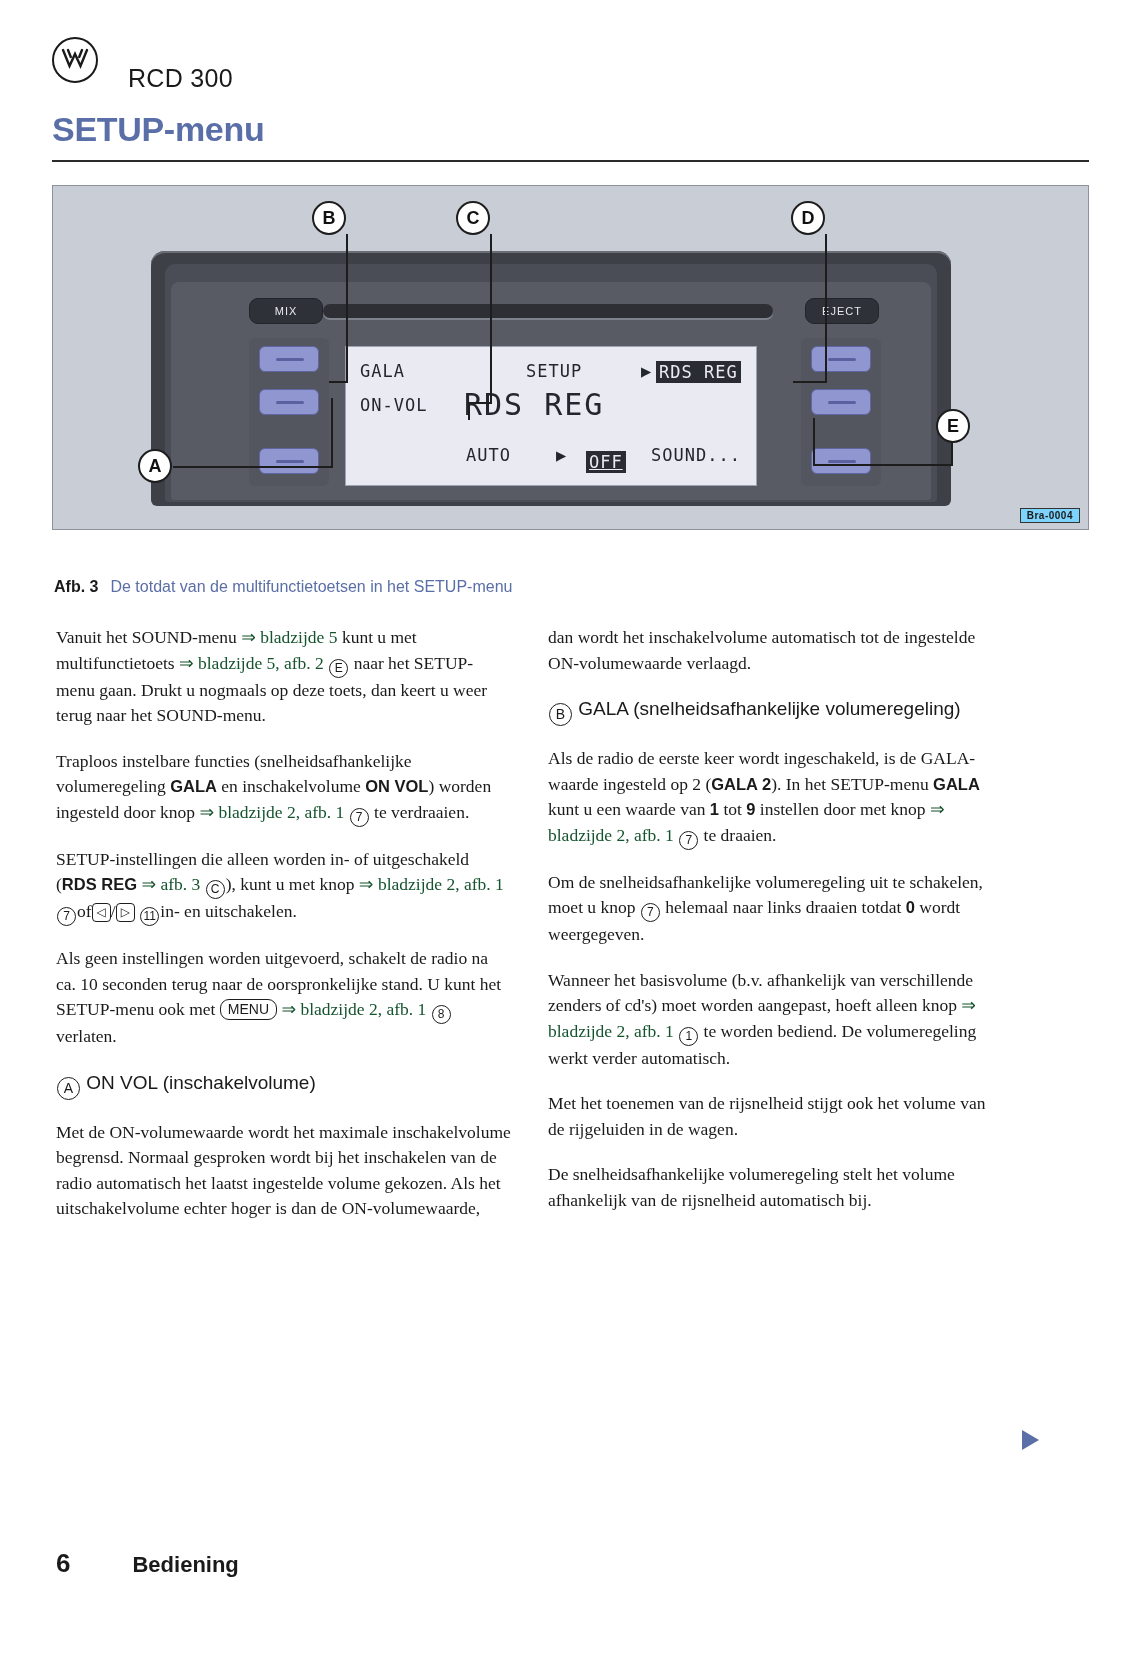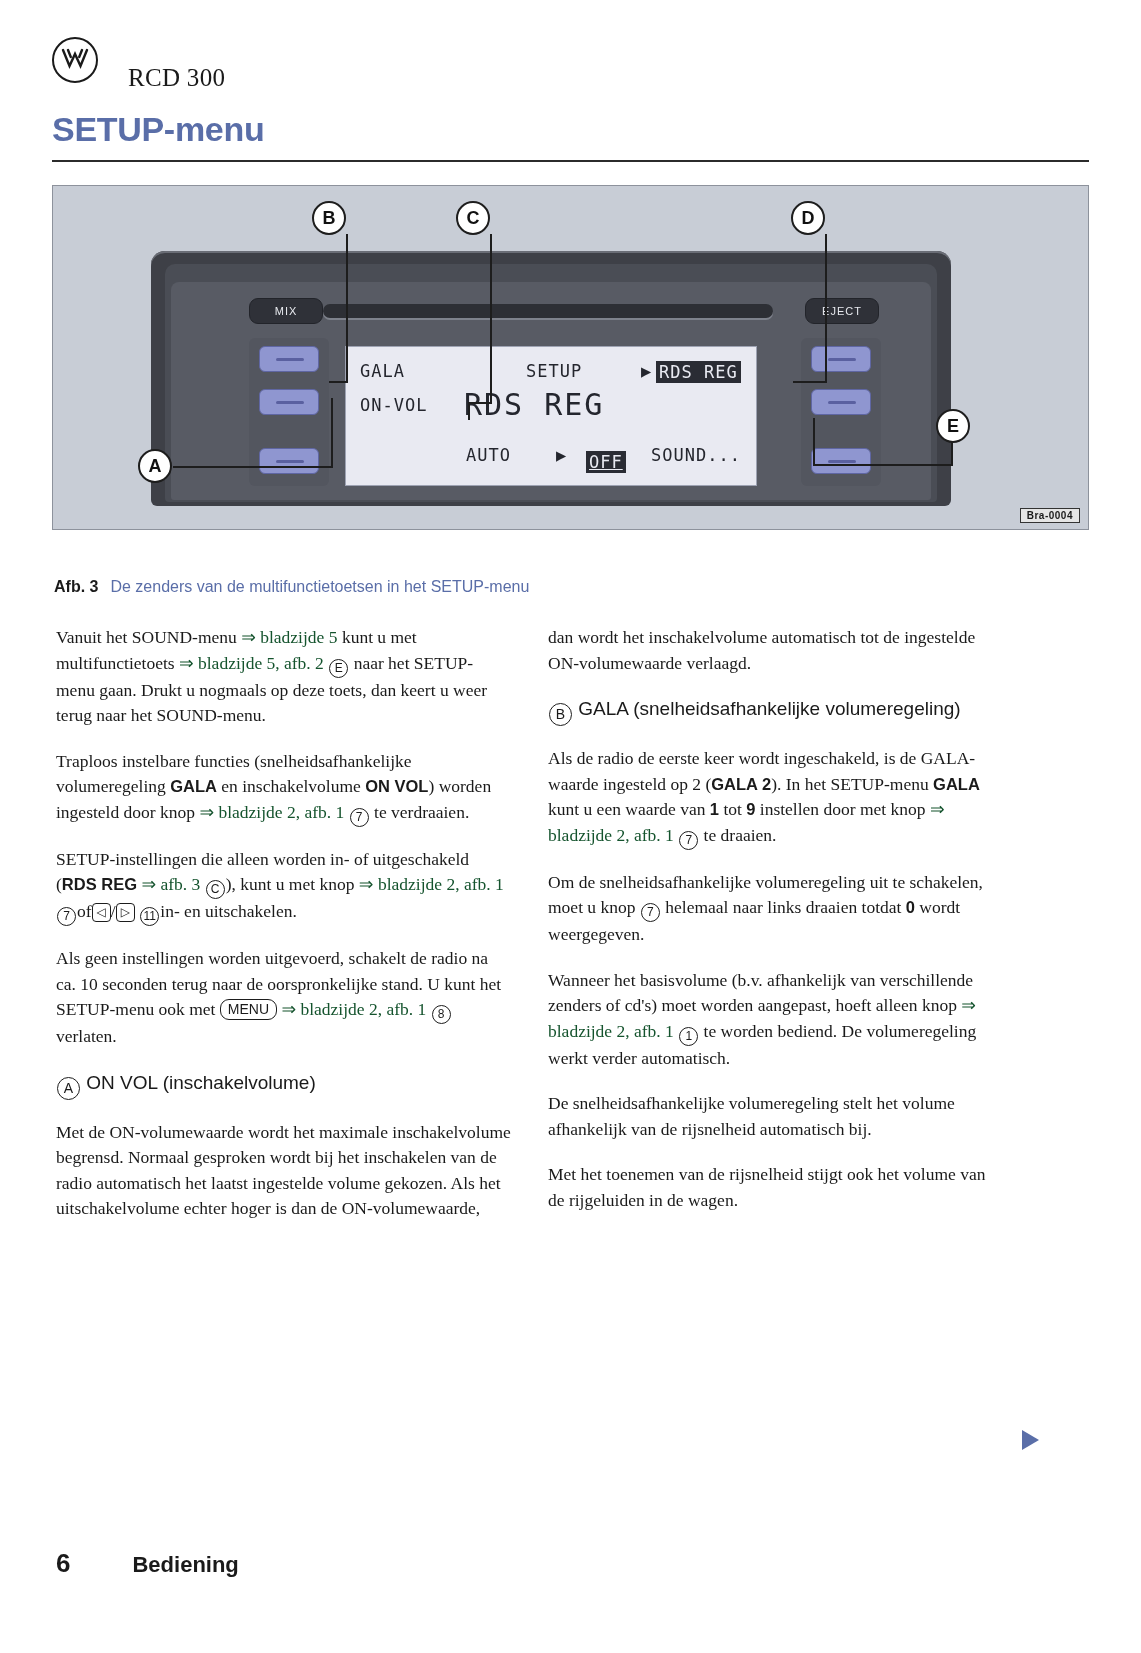--- a/index.html
+++ b/index.html
@@ -29,21 +29,21 @@
   .vw-logo {
     width: 46px; height: 46px;
     border-radius: 50%;
     border: 2.5px solid #1a1a1a;
     position: relative;
     flex: none;
   }
   .vw-logo svg { position:absolute; left:0; top:0; }
   .header-title {
     margin-left: 30px;
-    font-family: Liberation Serif, serif;
+    font-family: Liberation Sans, sans-serif;
     font-size: 25px;
     letter-spacing: 0.3px;
     color: #1a1a1a;
     margin-top: 36px;
   }
 
   
   .chapter-title {
     position: absolute;
     left: 52px; top: 110px;
@@ -173,21 +173,21 @@
     font-weight: 700;
     font-size: 18px;
     display: flex; align-items: center; justify-content: center;
     color: #111;
   }
   .leader { position: absolute; background: #1d1d1d; }
 
   .fig-code {
     position: absolute;
     right: 8px; bottom: 6px;
-    background: #e5e5e5;
+    background: #7dd3fc;
     border: 1px solid #333;
     font-family: "Liberation Sans", sans-serif;
     font-size: 10px;
     font-weight: 700;
     padding: 1px 6px;
     letter-spacing: 0.5px;
   }
 
   
   .caption {
@@ -367,21 +367,21 @@
       <div class="callout" style="left:403px; top:15px;">C</div>
       <div class="callout" style="left:738px; top:15px;">D</div>
       <div class="callout" style="left:85px; top:263px;">A</div>
       <div class="callout" style="left:883px; top:223px;">E</div>
 
       <div class="fig-code">Bra-0004</div>
     </div>
   </div>
 
   <div class="caption">
-    <b>Afb. 3</b><span>De zenders van de multifunctietoetsen in het SETUP-menu</span>
+    <b>Afb. 3</b><span>De totdat van de multifunctietoetsen in het SETUP-menu</span>
   </div>
 
   <div class="col col-left">
     <p>
       <span>Vanuit het SOUND-menu</span>
       <span class="ref">⇒ bladzijde 5</span>
       <span>kunt u met multifunctietoets</span>
       <span class="ref">⇒ bladzijde 5, afb. 2</span>
       <span class="circ">E</span>
       <span>naar het SETUP-menu gaan. Drukt u nogmaals op deze toets, dan keert u weer terug naar het SOUND-menu.</span>
@@ -457,25 +457,25 @@
 
     <p>
       <span>Wanneer het basisvolume (b.v. afhankelijk van verschillende zenders of cd's) moet worden aangepast, hoeft alleen knop</span>
       <span class="ref">⇒ bladzijde 2, afb. 1</span>
       <span class="circ">1</span>
       <span>te worden bediend. De volumeregeling werkt verder automatisch.</span>
     </p>
 
 
     <p>
+      <span>Met het toenemen van de rijsnelheid stijgt ook het volume van de rijgeluiden in de wagen.</span>
+    </p>
+
+    <p>
       <span>De snelheidsafhankelijke volumeregeling stelt het volume afhankelijk van de rijsnelheid automatisch bij.</span>
-    </p>
-
-    <p>
-      <span>Met het toenemen van de rijsnelheid stijgt ook het volume van de rijgeluiden in de wagen.</span>
     </p>
   </div>
 
   <div class="cont-arrow"></div>
 
   <div class="footer">
     <span class="footer-page">6</span>
     <span class="footer-label">Bediening</span>
   </div>
 

